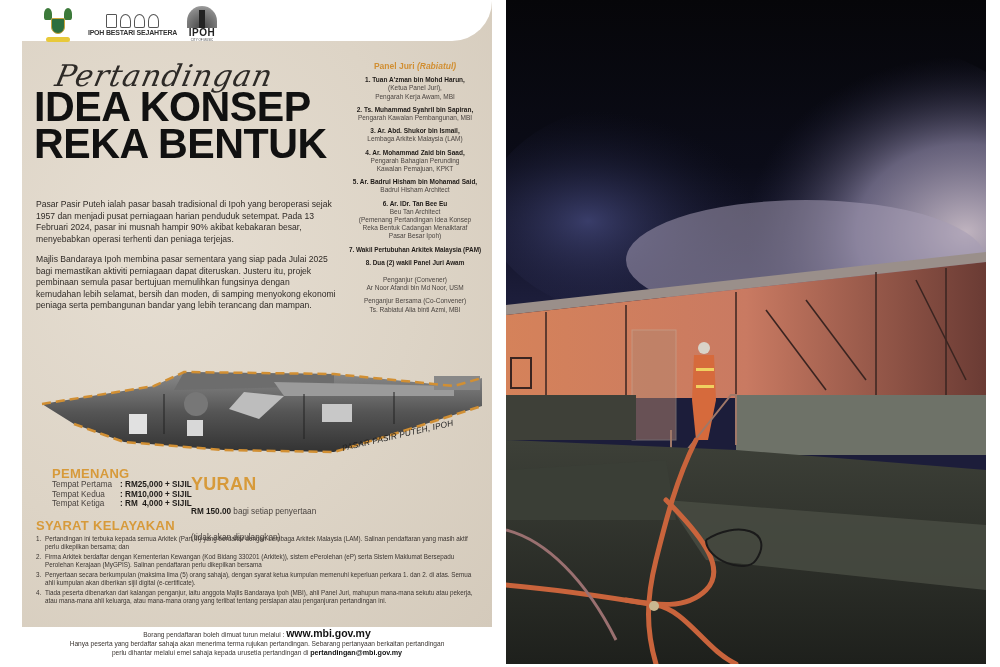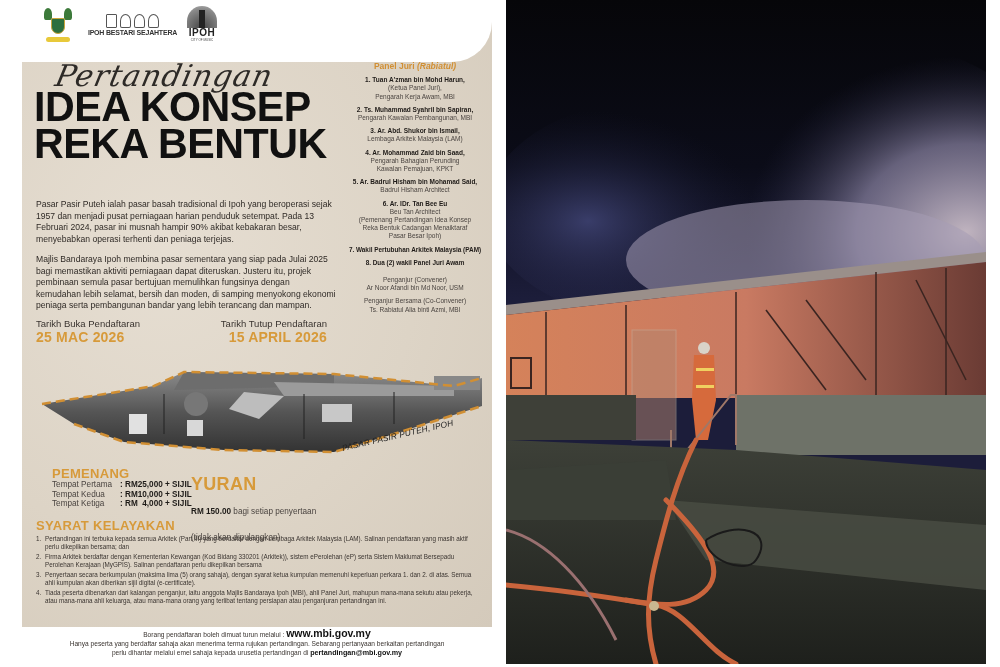--- a/index.html
+++ b/index.html
@@ -1,21 +1,21 @@
 <!DOCTYPE html>
 <html><head>
 <meta charset="utf-8">
 <style>
   * { box-sizing: border-box; margin: 0; padding: 0; }
   html, body { width: 1000px; height: 667px; background: #ffffff; overflow: hidden; }
   body { position: relative; font-family: "Liberation Sans", sans-serif; color: #2b2622; }
 
   
   .poster { position: absolute; left: 22px; top: 0; width: 470px; height: 667px; background: #ffffff; }
-  .poster-header { position: absolute; left: 0; top: 0; width: 470px; height: 62px; background: #ffffff; border-bottom-right-radius: 40px; z-index: 2; }
+  .poster-header { position: absolute; left: 0; top: 0; width: 470px; height: 41px; background: #ffffff; border-bottom-right-radius: 40px; z-index: 2; }
   .poster-body { position: absolute; left: 0; top: 0; width: 470px; height: 627px;
     background: radial-gradient(ellipse at 30% 40%, #e6ded2 0%, #ddd4c6 55%, #d4cabb 100%); }
   .logo { position: absolute; top: 6px; display: flex; flex-direction: column; align-items: center; justify-content: center; }
   .logo-crest { left: 17px; width: 38px; height: 38px; }
   .crest-shape { width: 30px; height: 34px; position: relative; }
   .crest-shape .shield { position: absolute; left: 8px; top: 10px; width: 14px; height: 16px; background: #2e6f3e; border-radius: 2px 2px 8px 8px; border: 1px solid #c9a43b; }
   .crest-shape .tree-l, .crest-shape .tree-r { position: absolute; top: 0; width: 8px; height: 12px; background: #3c7a3a; border-radius: 50% 50% 20% 20%; }
   .crest-shape .tree-l { left: 1px; } .crest-shape .tree-r { right: 1px; }
   .crest-shape .ribbon { position: absolute; left: 3px; bottom: 0; width: 24px; height: 5px; background: #e8c93a; border-radius: 3px; }
   .logo-bestari { left: 68px; width: 85px; height: 34px; }
@@ -110,28 +110,20 @@
 
   <div class="script-title">Pertandingan</div>
   <div class="main-title">
     <div>IDEA KONSEP</div>
     <div>REKA BENTUK</div>
   </div>
 
   <p class="intro intro-1">Pasar Pasir Puteh ialah pasar basah tradisional di Ipoh yang beroperasi sejak 1957 dan menjadi pusat perniagaan harian penduduk setempat. Pada 13 Februari 2024, pasar ini musnah hampir 90% akibat kebakaran besar, menyebabkan operasi terhenti dan peniaga terjejas.</p>
   <p class="intro intro-2">Majlis Bandaraya Ipoh membina pasar sementara yang siap pada Julai 2025 bagi memastikan aktiviti perniagaan dapat diteruskan. Justeru itu, projek pembinaan semula pasar bertujuan memulihkan fungsinya dengan kemudahan lebih selamat, bersih dan moden, di samping menyokong ekonomi peniaga serta pembangunan bandar yang lebih terancang dan mampan.</p>
 
-  <div class="date-block date-open">
-    <div class="date-label">Tarikh Buka Pendaftaran</div>
-    <div class="date-value">25 MAC 2026</div>
-  </div>
-  <div class="date-block date-close">
-    <div class="date-label">Tarikh Tutup Pendaftaran</div>
-    <div class="date-value">15 APRIL 2026</div>
-  </div>
 
   <div class="panel">
     <div class="panel-title">
       <span>Panel Juri</span> <i>(Rabiatul)</i>
     </div>
     <div class="panel-item">
       <b>1. Tuan A'zman bin Mohd Harun,</b>
       <div>(Ketua Panel Juri),</div>
       <div>Pengarah Kerja Awam, MBI</div>
     </div>

